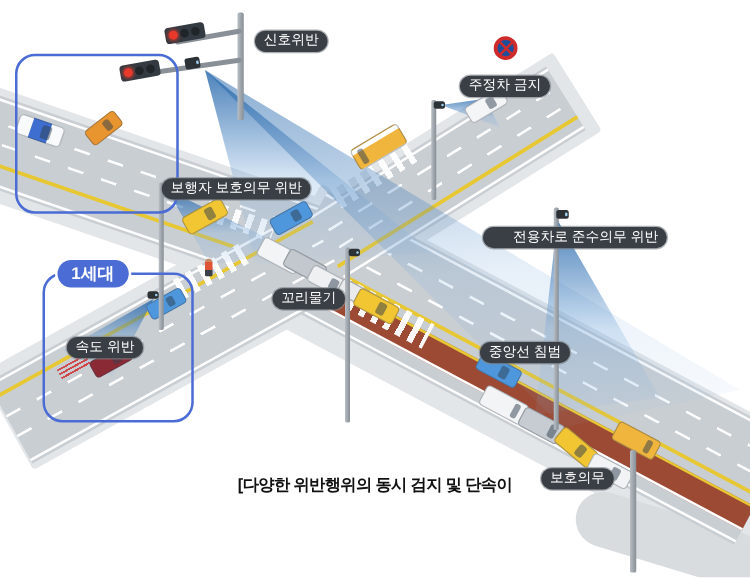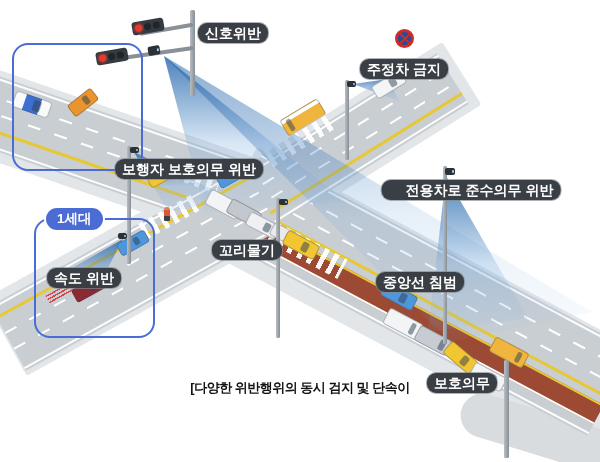--- a/index.html
+++ b/index.html
@@ -40,22 +40,22 @@
   .tl-head i.red{background:#e8392b;box-shadow:0 0 3px 1px rgba(232,57,43,.8);}
 
   
   .sign{z-index:8;width:19px;height:19px;border-radius:50%;background:#1d4f9c;border:3px solid #cf2b2b;}
   .sign i{left:50%;top:50%;width:15px;height:2.4px;background:#cf2b2b;border-radius:1px;}
   .sign i.a{transform:translate(-50%,-50%) rotate(45deg);}
   .sign i.b{transform:translate(-50%,-50%) rotate(-45deg);}
 
   
   .vlabel{z-index:9;transform:translate(-50%,-50%);background:var(--label-bg,#3a3f46);color:var(--label-text,#fff);
-          font-size:14px;line-height:1;padding:3px 7px;border-radius:9px;white-space:nowrap;
-          box-shadow:0 0 0 1px rgba(130,136,143,.65);font-weight:bold;}
+          font-size:11px;line-height:1;padding:3px 7px;border-radius:9px;white-space:nowrap;
+          box-shadow:0 0 0 1px rgba(130,136,143,.65);}
   .genbox{z-index:7;border:2.5px solid var(--accent-blue,#4a6cd4);border-radius:16px;background:transparent;}
   .genpill{z-index:9;background:var(--accent-blue,#4a6cd4);color:#fff;font-size:13.5px;font-weight:700;
            line-height:1;padding:4px 11px;border-radius:12px;white-space:nowrap;box-shadow:0 0 0 2px #fff;}
 
   
   .caption{z-index:10;left:0;right:0;top:376px;text-align:center;color:var(--caption-color,#111);
            font-size:13px;font-weight:700;line-height:24px;letter-spacing:-0.5px;}
   .caption div{position:static;}
 </style>
 </head>
@@ -162,24 +162,24 @@
   <div class="sign" style="left:395px;top:29px;">
     <i class="a"></i>
       <i class="b"></i>
   </div>
 
   <div class="genbox" style="left:12px;top:43px;width:131px;height:128px;"></div>
   <div class="genbox" style="left:34px;top:218px;width:121px;height:120px;"></div>
   <div class="genpill" style="left:46px;top:208px;">1세대</div>
 
   <div class="vlabel" style="left:233px;top:33px;">신호위반</div>
-  <div class="vlabel" style="left:189px;top:169px;">보행자 보호의무 위반</div>
+  <div class="vlabel" style="left:189px;top:151px;">보행자 보호의무 위반</div>
   <div class="vlabel" style="left:404px;top:69px;">주정차 금지</div>
-  <div class="vlabel" style="left:471px;top:190px;padding-left:24px;">전용차로 준수의무 위반</div>
-  <div class="vlabel" style="left:247px;top:239px;margin-top:11px;">꼬리물기</div>
+  <div class="vlabel" style="left:460px;top:190px;padding-left:24px;">전용차로 준수의무 위반</div>
+  <div class="vlabel" style="left:247px;top:239px;">꼬리물기</div>
   <div class="vlabel" style="left:84px;top:278px;">속도 위반</div>
   <div class="vlabel" style="left:420px;top:282px;">중앙선 침범</div>
   <div class="vlabel" style="left:462px;top:383px;">보호의무</div>
 
   <div class="caption">
     <div>[다양한 위반행위의 동시 검지 및 단속이</div>
   </div>
 
 </div>
 

